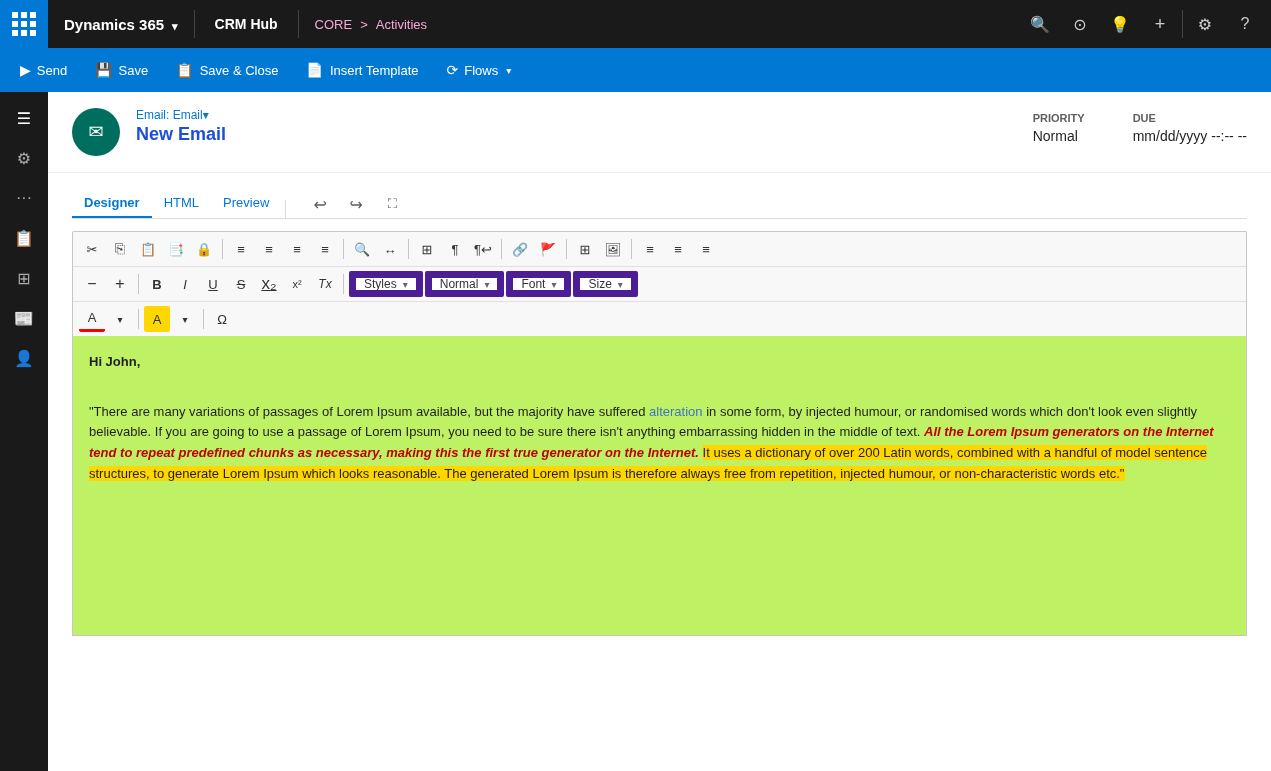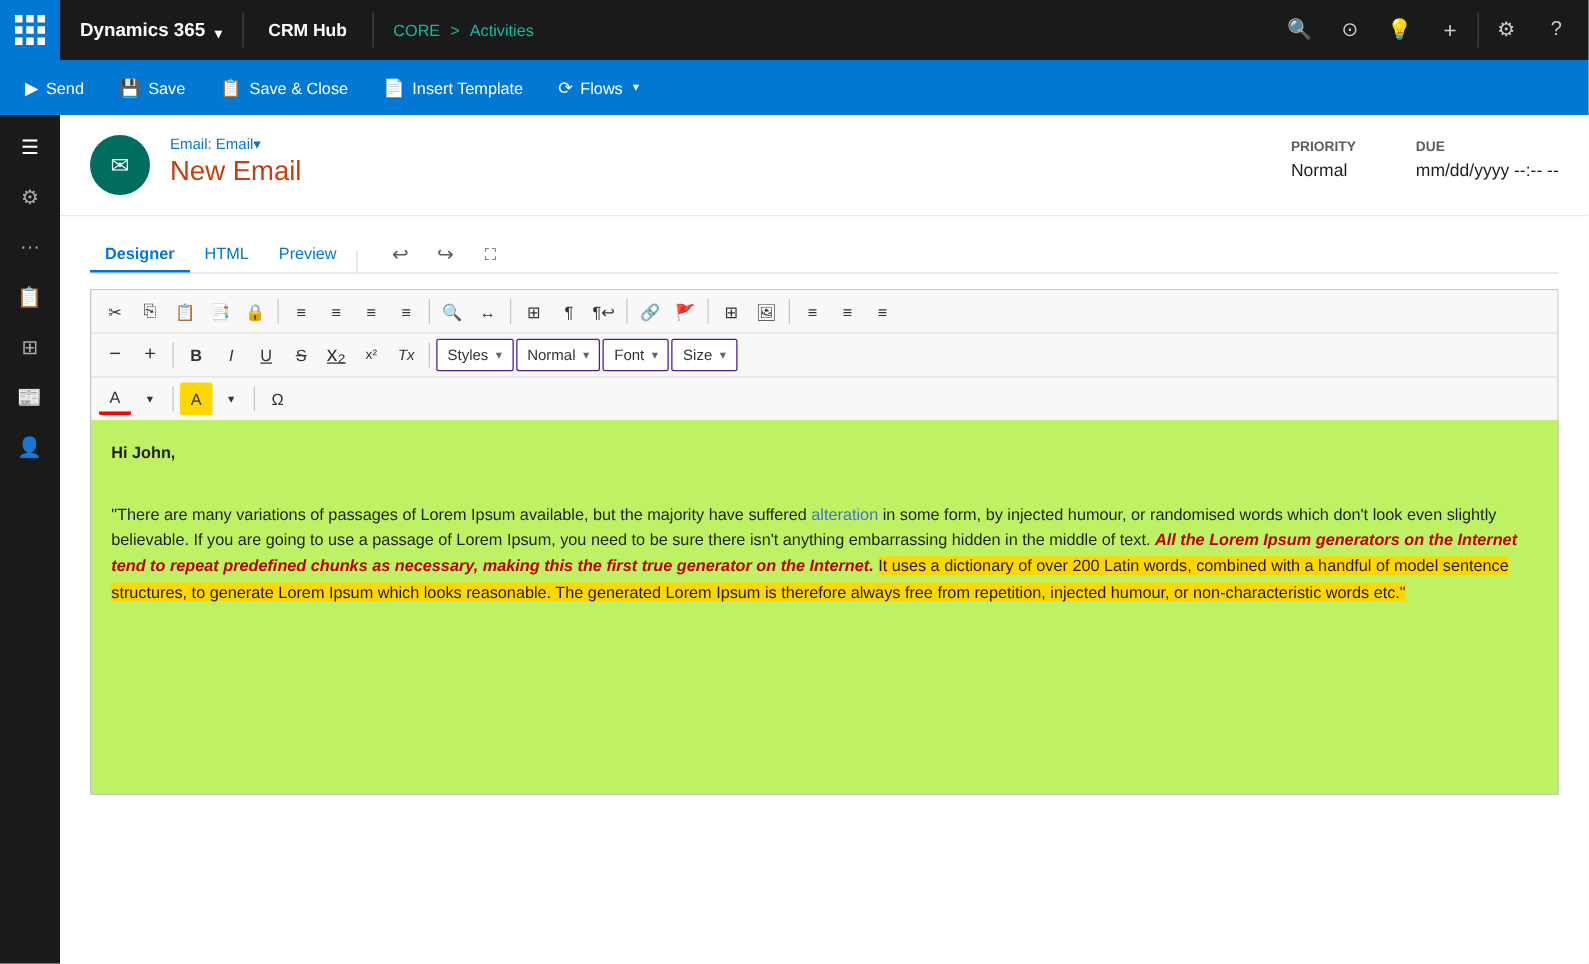--- a/index.html
+++ b/index.html
@@ -50,21 +50,21 @@
       padding: 0 20px;
       font-size: 14px;
       font-weight: 600;
       color: #fff;
     }
     .top-nav-breadcrumb {
       display: flex;
       align-items: center;
       gap: 8px;
       padding: 0 16px;
-      color: #14b8a6;
+      color: #f9a8d4;
       font-size: 13px;
     }
     .top-nav-right {
       margin-left: auto;
       display: flex;
       align-items: center;
       gap: 4px;
       padding-right: 8px;
     }
     .top-nav-right .icon-btn {
@@ -149,23 +149,23 @@
       flex-shrink: 0;
     }
     .email-title-area { flex: 1; }
     .email-type {
       color: #0078d4;
       font-size: 12px;
       display: flex; align-items: flex-end; gap: 0;
       cursor: pointer;
     }
     .email-title {
-      font-size: 22px;
-      font-weight: 400;
-      color: #c2410c;
+      font-size: 18px;
+      font-weight: 700;
+      color: #1d4ed8;
       margin-top: 2px;
     }
     .email-meta {
       display: flex;
       gap: 48px;
       margin-left: auto;
       padding-top: 4px;
     }
     .meta-field { display: flex; flex-direction: column; }
     .meta-label { font-size: 11px; color: #605e5c; text-transform: uppercase; font-weight: 600; margin-bottom: 4px; }
@@ -240,21 +240,21 @@
       width: 26px; height: 26px;
       display: flex; align-items: center; justify-content: center;
       cursor: pointer;
       border-radius: 2px;
       font-size: 13px;
       color: #333;
     }
     .tb-sep { width: 1px; height: 20px; background: #c8c6c4; margin: 0 3px; }
     .tb-select {
       display: flex; align-items: center;
-      border: 1px solid #4c1d95;
+      border: 7px solid #4c1d95;
       border-radius: 2px;
       padding: 2px 8px;
       background: #fff;
       cursor: pointer;
       font-size: 12px;
       color: #333;
       height: 26px;
       gap: 6px;
     }
     .tb-select-arrow { font-size: 10px; color: #666; }

